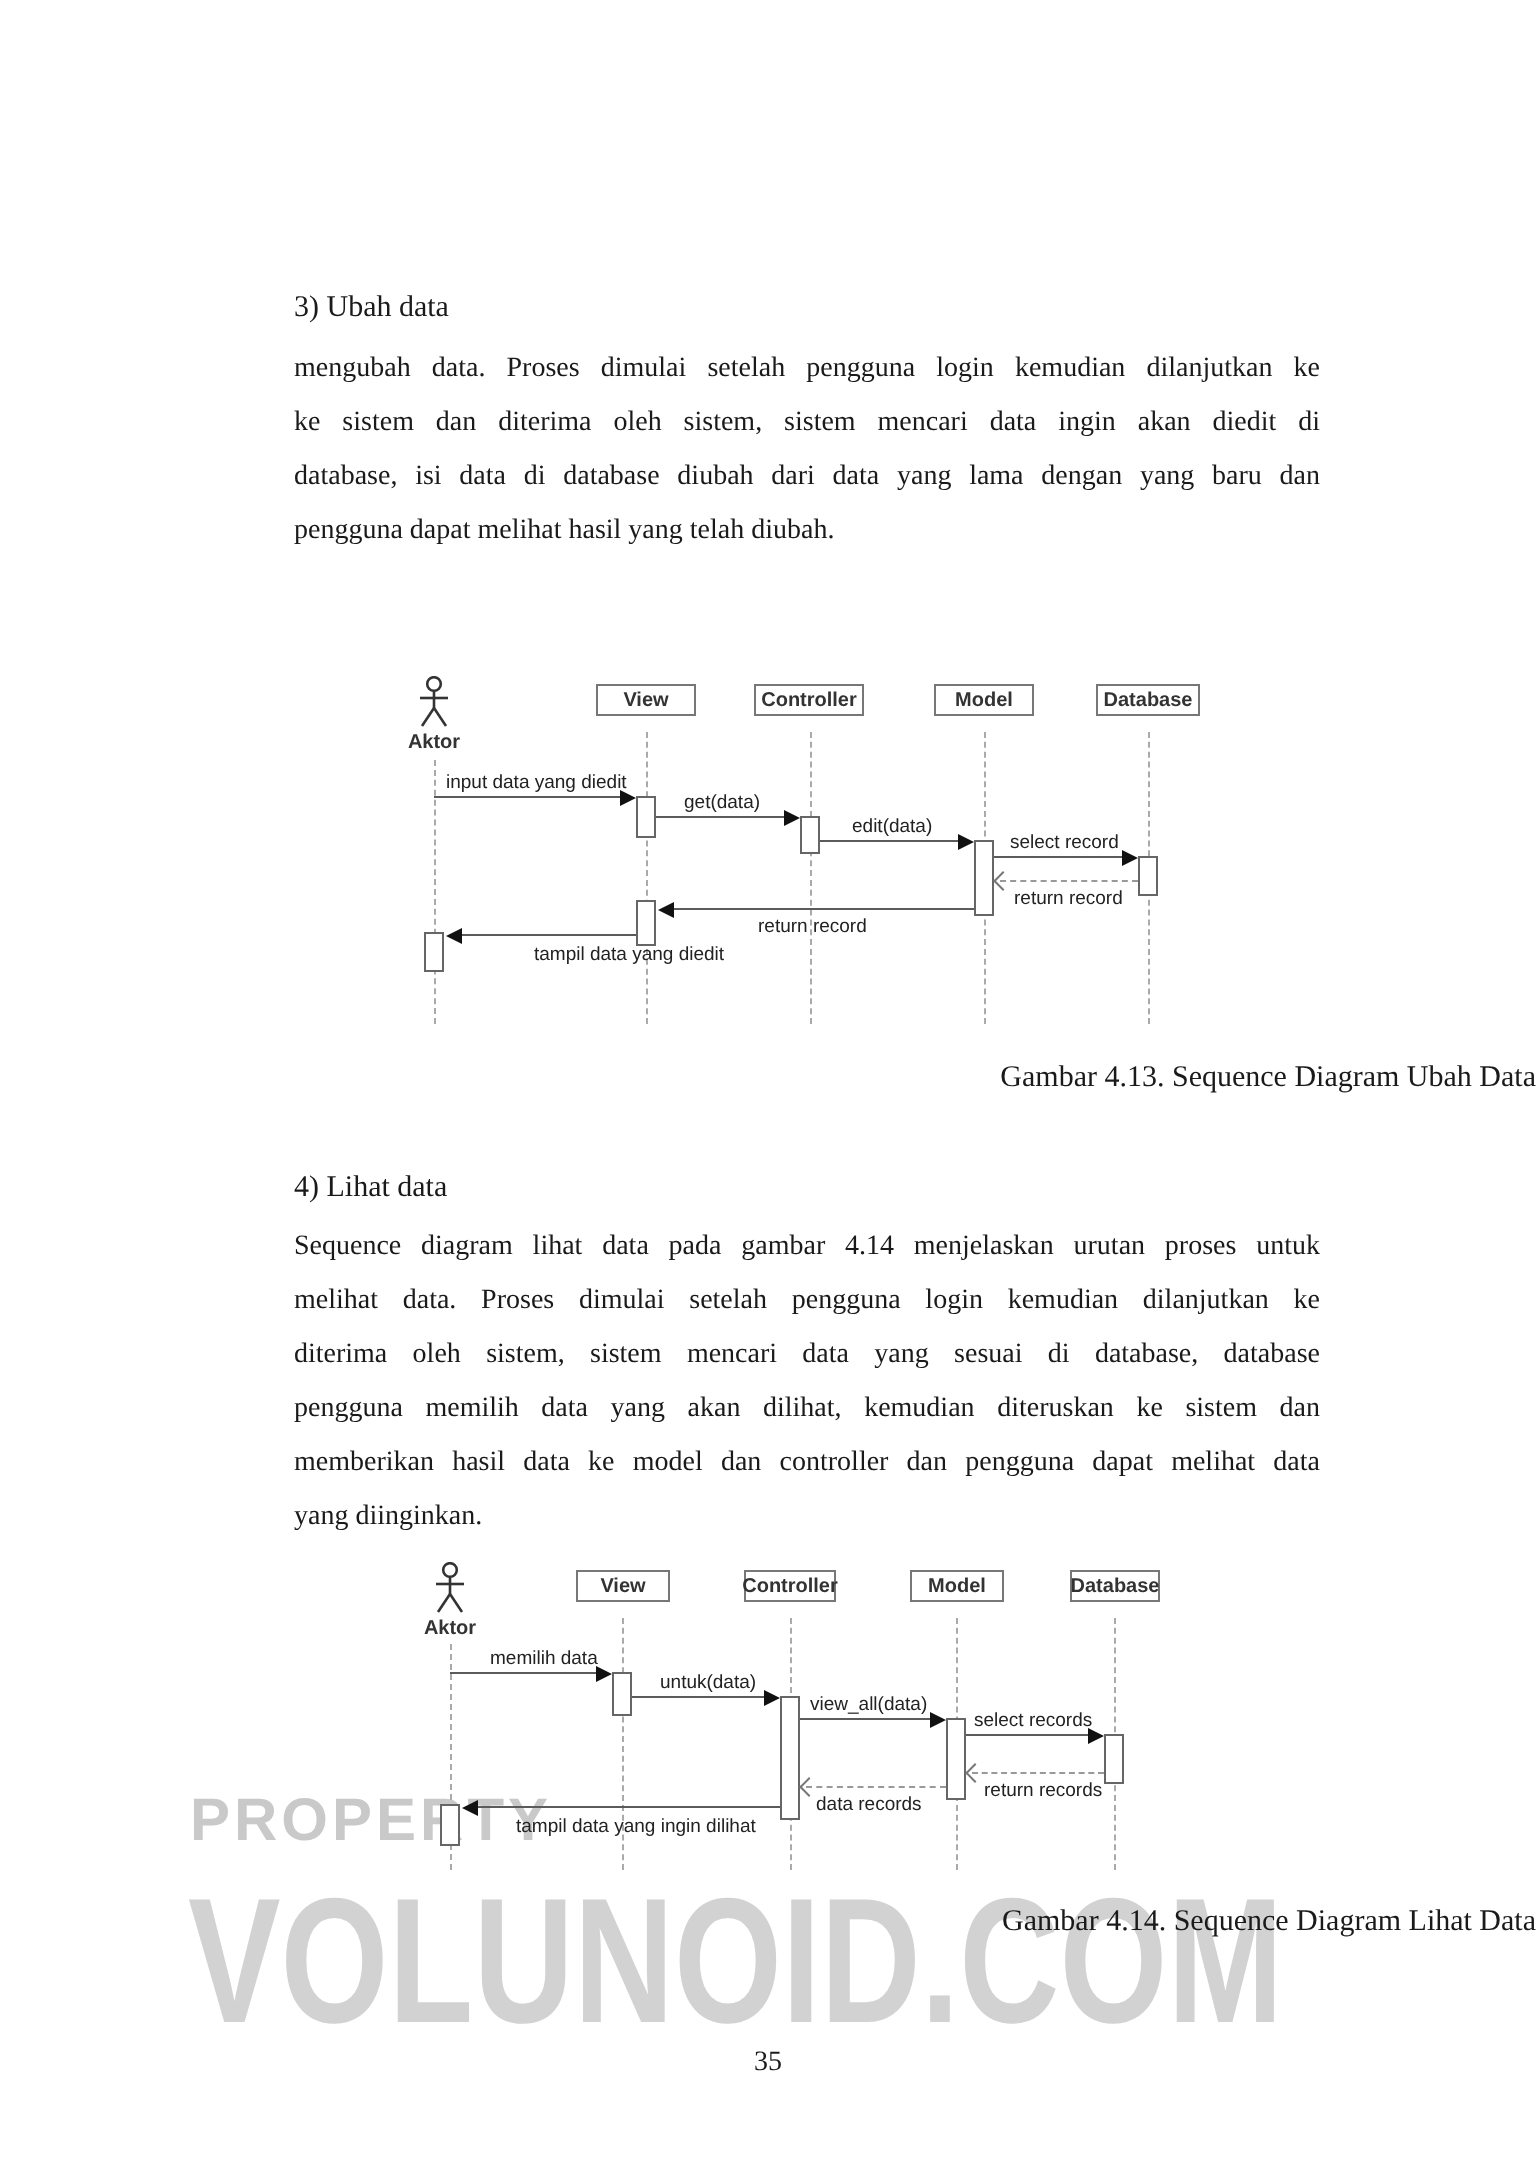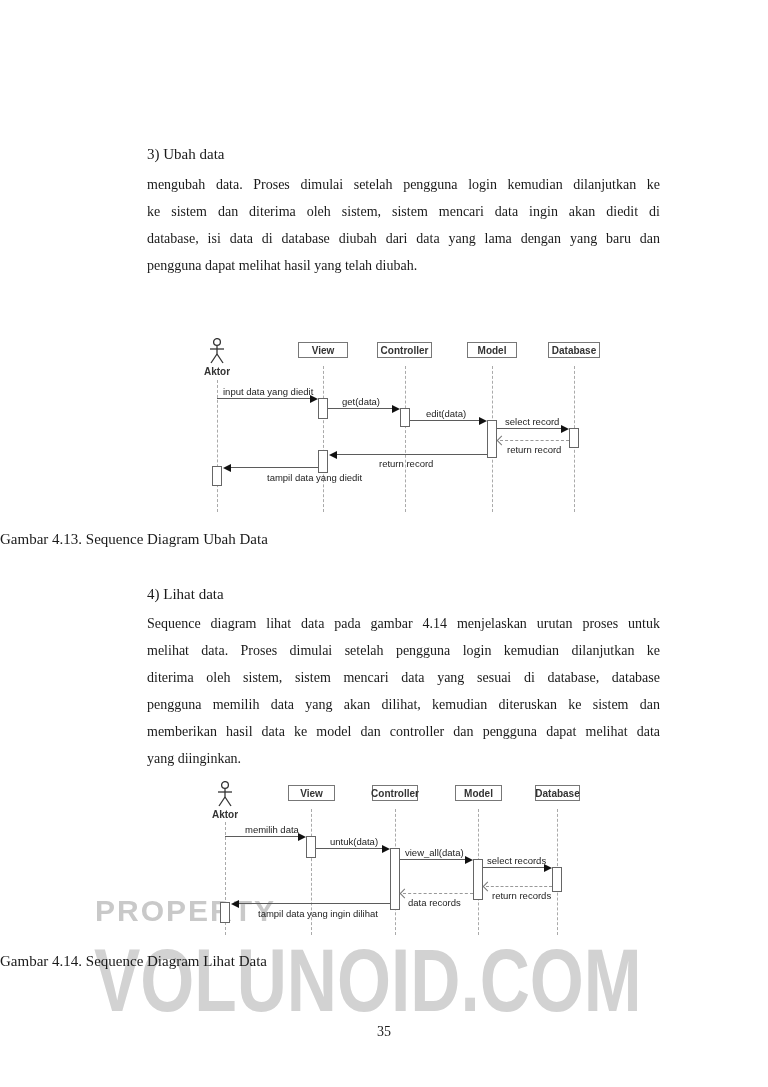--- a/index.html
+++ b/index.html
@@ -10,21 +10,21 @@
            font-weight:bold;font-size:30px;letter-spacing:2px;color:#c9c9c9;z-index:0;}
   .wm-brand{position:absolute;left:94px;top:936px;font-family:"Liberation Sans",sans-serif;
             font-weight:bold;font-size:89px;line-height:1;color:#d2d2d2;z-index:0;
             transform:scaleX(0.78);transform-origin:0 50%;white-space:nowrap;}
   
   .heading{position:absolute;left:147px;width:513px;font-size:15px;}
   .para{position:absolute;left:147px;width:513px;}
   .jline{height:27px;line-height:27px;font-size:14px;text-align:justify;text-align-last:justify;
          white-space:normal;}
   .jline.last{text-align-last:left;}
-  .caption{position:absolute;left:0;width:768px;text-align:left;font-size:15px;z-index:2;}
+  .caption{position:absolute;left:0;width:768px;text-align:right;font-size:15px;z-index:2;}
   .pageno{position:absolute;left:0;top:1024px;width:768px;text-align:center;font-size:14px;}
   
   .fig{position:absolute;z-index:1;font-family:"Liberation Sans",sans-serif;}
   .pbox{position:absolute;height:16px;background:#fff;border:1px solid #777;box-sizing:border-box;
         display:flex;align-items:center;justify-content:center;font-size:10px;font-weight:bold;color:#333;}
   .lifeline{position:absolute;width:0;border-left:1px dashed #aaa;}
   .abar{position:absolute;width:10px;background:#fff;border:1px solid #666;box-sizing:border-box;z-index:3;}
   .mline{position:absolute;height:0;border-top:1.5px solid #5b5b5b;z-index:2;}
   .mline.dash{border-top:1px dashed #999;}
   .arr{position:absolute;width:0;height:0;z-index:4;}

